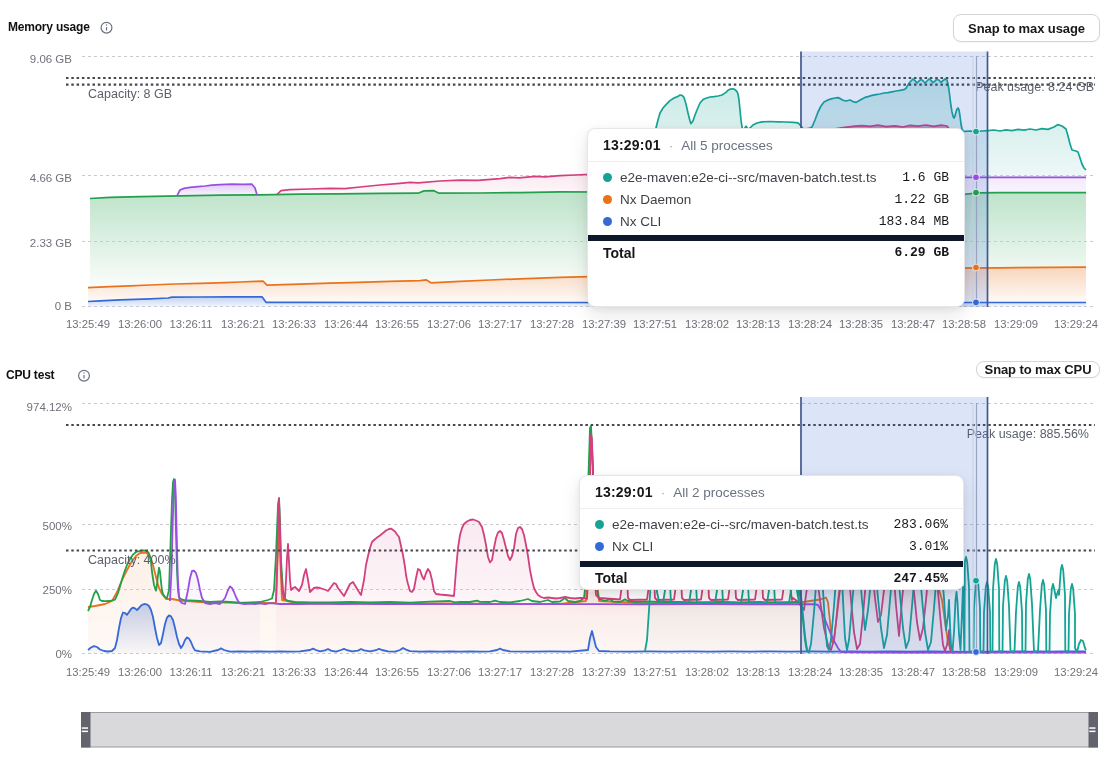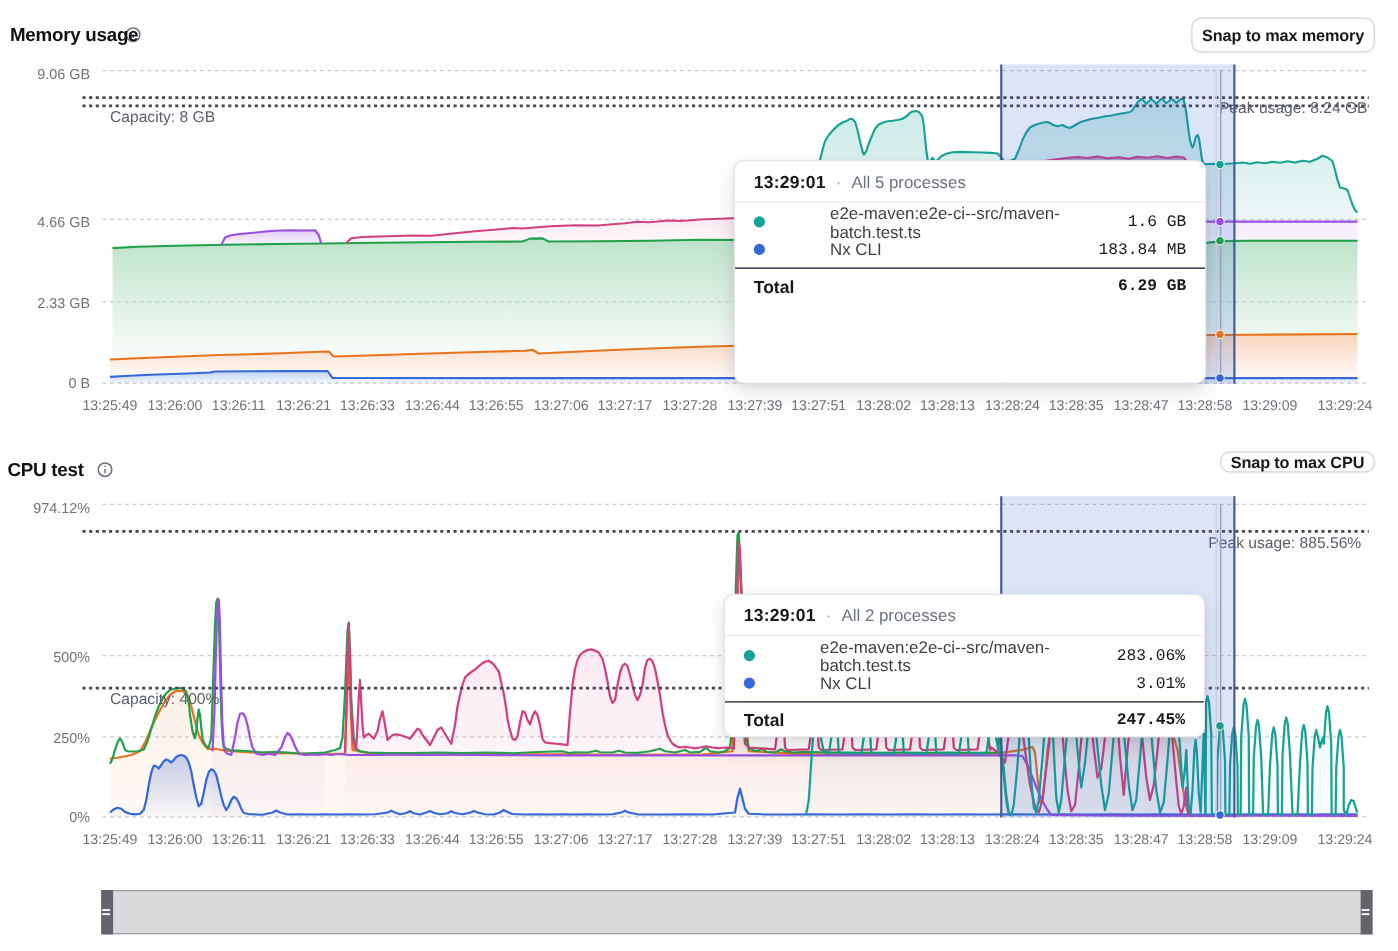--- a/index.html
+++ b/index.html
@@ -1,26 +1,26 @@
 <!DOCTYPE html>
 <html><head>
 <meta charset="utf-8">
 <style>
 * { margin:0; padding:0; box-sizing:border-box; }
 html,body { width:1118px; height:761px; background:#ffffff; font-family:"Liberation Sans", sans-serif; position:relative; overflow:hidden; }
-.title { position:absolute; font-size:15px; font-weight:700; color:#101113; letter-spacing:-0.2px; }
+.title { position:absolute; font-size:12px; font-weight:700; color:#101113; letter-spacing:-0.2px; }
 .btn { position:absolute; background:#fff; border:1px solid #d4d4d8; border-radius:8px; font-size:13px; font-weight:700; letter-spacing:-0.1px; color:#18181b; display:flex; align-items:center; justify-content:center; box-shadow:0 1px 2px rgba(0,0,0,0.04); font-family:"Liberation Sans", sans-serif; }
 .tt { position:absolute; background:#fff; border:1px solid #e6e6ea; border-radius:8px; box-shadow:0 8px 20px rgba(0,0,0,0.10), 0 2px 6px rgba(0,0,0,0.06); }
 .tt-h { display:flex; align-items:center; padding:12px 15px; font-size:13.5px; color:#6b7280; border-bottom:1px solid #ededf0;text-align:right; }
 .tt-h b { color:#18181b; font-weight:700; letter-spacing:0.2px; font-size:14px; }
 .tt-h .sep { margin:0 8px; color:#a1a1aa; }
-.row { display:flex; align-items:center; padding:0 15px; font-size:13.5px; color:#3f3f46;gap:44px; }
+.row { display:flex; align-items:center; padding:0 15px; font-size:13.5px; color:#3f3f46; }
 .row .d { width:9px; height:9px; border-radius:50%; margin-right:8px; flex:none; }
 .row .val { margin-left:auto; font-family:"Liberation Mono", monospace; font-size:13px; color:#18181b; }
-.tt-t { display:flex; align-items:center; padding:0 15px; font-size:14px; font-weight:700; color:#18181b; border-top:1px solid #0f172a; }
+.tt-t { display:flex; align-items:center; padding:0 15px; font-size:14px; font-weight:700; color:#18181b; border-top:6px solid #0f172a; }
 .tt-t .val { margin-left:auto; font-family:"Liberation Mono", monospace; font-size:13px; font-weight:700; }
 </style>
 </head>
 <body>
 <svg width="1118" height="761" viewBox="0 0 1118 761" style="position:absolute;left:0;top:0">
 <defs>
 <linearGradient id="gGreenM" x1="0" y1="0" x2="0" y2="1">
         <stop offset="0" stop-color="#22a04b" stop-opacity="0.30"></stop>
         <stop offset="1" stop-color="#22a04b" stop-opacity="0.02"></stop>
       </linearGradient>
@@ -180,27 +180,28 @@
 <rect x="1089.3" y="730.6" width="6.2" height="1.5" fill="#ffffff"></rect>
 <circle cx="106.5" cy="27.7" r="5.4" fill="none" stroke="#6b7280" stroke-width="1.2"></circle>
 <line x1="106.5" y1="27.099999999999998" x2="106.5" y2="30.5" stroke="#6b7280" stroke-width="1.2"></line>
 <circle cx="106.5" cy="25.0" r="0.7" fill="#6b7280"></circle>
 <circle cx="84" cy="375.7" r="5.4" fill="none" stroke="#6b7280" stroke-width="1.2"></circle>
 <line x1="84" y1="375.09999999999997" x2="84" y2="378.5" stroke="#6b7280" stroke-width="1.2"></line>
 <circle cx="84" cy="373.0" r="0.7" fill="#6b7280"></circle>
 </svg>
 <div class="title" style="left:8px;top:20px;">Memory usage</div>
 <div class="title" style="left:6px;top:368px;">CPU test</div>
-<div class="btn" style="left:953px;top:14px;width:147px;height:28px;">Snap to max memory</div>
+<div class="btn" style="left:953px;top:14px;width:147px;height:28px;">Snap to max usage</div>
 <div class="btn" style="left:976px;top:361px;width:124px;height:17px;">Snap to max CPU</div>
 
 <div class="tt" style="left:587px;top:128px;width:378px;height:179px;">
   <div class="tt-h" style="height:33px;"><b>13:29:01</b><span class="sep">·</span>All 5 processes</div>
   <div style="padding-top:5px;">
     <div class="row" style="height:21.8px;"><span class="d" style="background:#16a394"></span>e2e-maven:e2e-ci--src/maven-batch.test.ts<span class="val">1.6&nbsp;GB</span></div>
+    <div class="row" style="height:21.8px;"><span class="d" style="background:#e9731d"></span>Nx Daemon<span class="val">1.22&nbsp;GB</span></div>
     <div class="row" style="height:21.8px;"><span class="d" style="background:#3569d6"></span>Nx CLI<span class="val">183.84&nbsp;MB</span></div>
   </div>
   <div class="tt-t" style="height:29px;margin-top:3px;">Total<span class="val">6.29&nbsp;GB</span></div>
 </div>
 
 <div class="tt" style="left:579px;top:475px;width:385px;height:115px;">
   <div class="tt-h" style="height:33px;"><b>13:29:01</b><span class="sep">·</span>All 2 processes</div>
   <div style="padding-top:5px;">
     <div class="row" style="height:21.8px;"><span class="d" style="background:#16a394"></span>e2e-maven:e2e-ci--src/maven-batch.test.ts<span class="val">283.06%</span></div>
     <div class="row" style="height:21.8px;"><span class="d" style="background:#3569d6"></span>Nx CLI<span class="val">3.01%</span></div>

